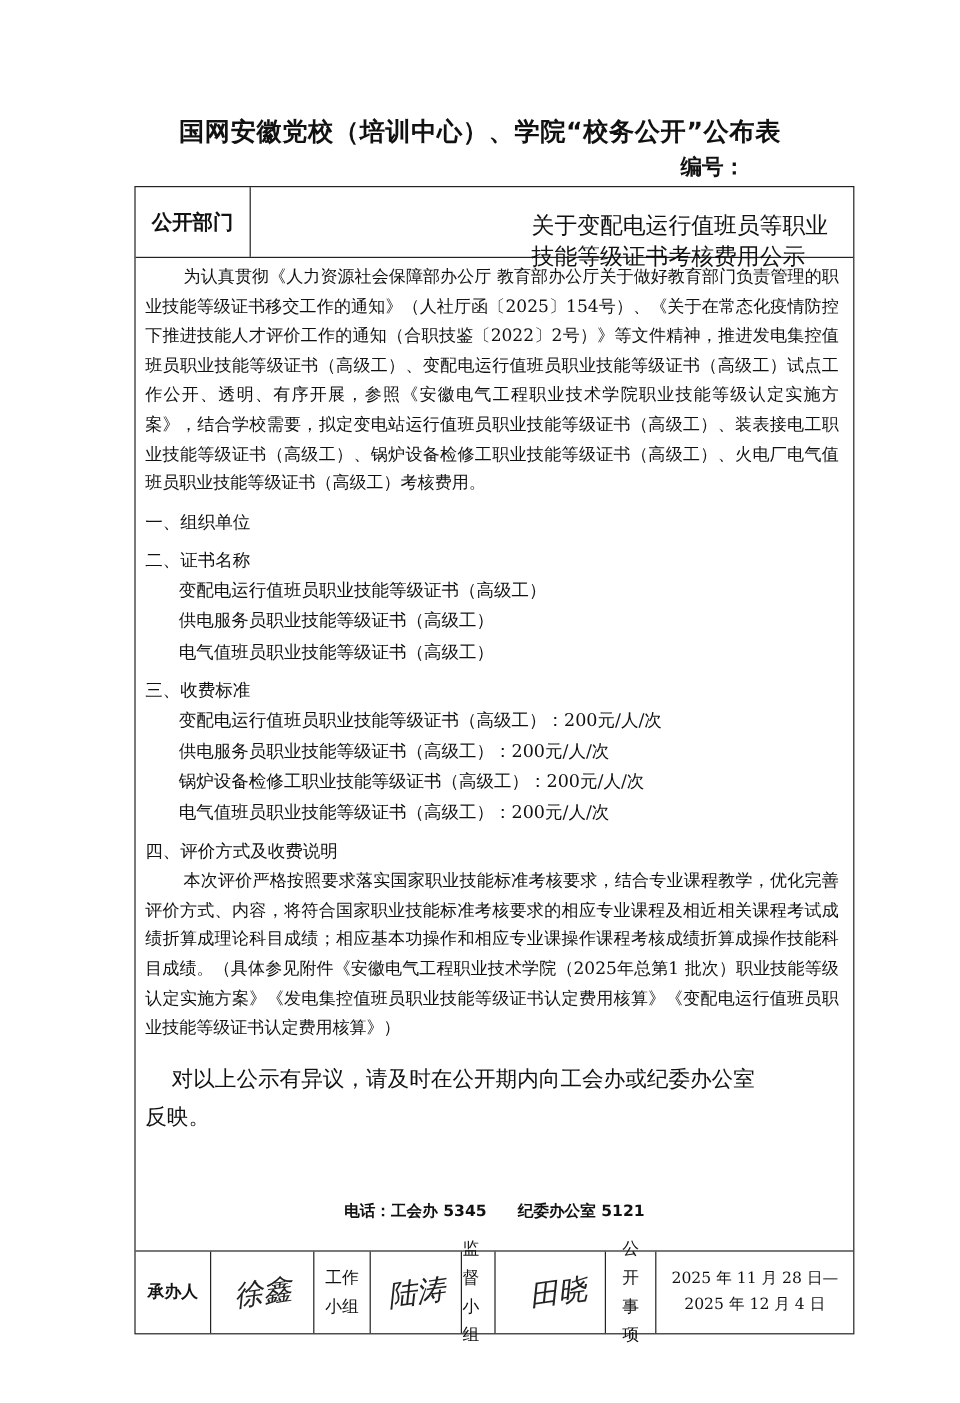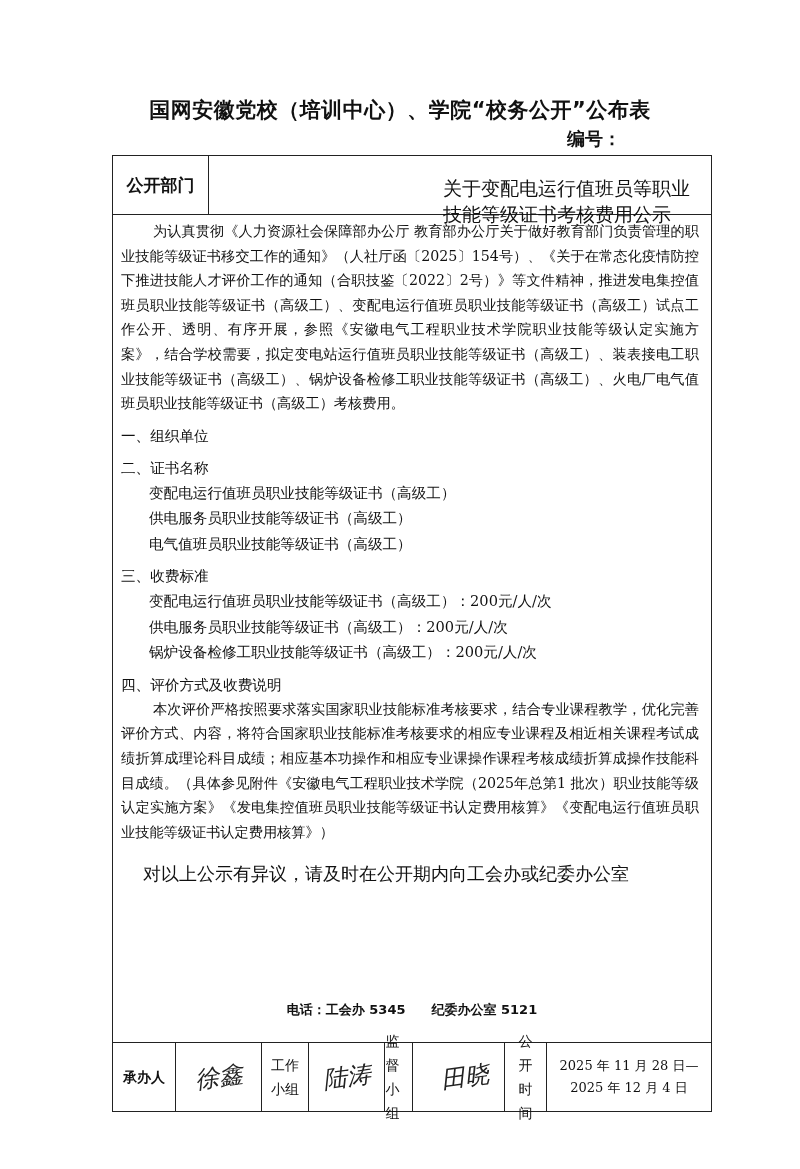--- a/index.html
+++ b/index.html
@@ -77,39 +77,41 @@
 
     <div class="section-heading">二、证书名称</div>
     <div class="item">变配电运行值班员职业技能等级证书（高级工）</div>
     <div class="item">供电服务员职业技能等级证书（高级工）</div>
     <div class="item">电气值班员职业技能等级证书（高级工）</div>
 
     <div class="section-heading">三、收费标准</div>
     <div class="item">变配电运行值班员职业技能等级证书（高级工）：200元/人/次</div>
     <div class="item">供电服务员职业技能等级证书（高级工）：200元/人/次</div>
     <div class="item">锅炉设备检修工职业技能等级证书（高级工）：200元/人/次</div>
+    <div class="item">电气值班员职业技能等级证书（高级工）：200元/人/次</div>
 
     <div class="section-heading">四、评价方式及收费说明</div>
     <p class="para indent">本次评价严格按照要求落实国家职业技能标准考核要求，结合专业课程教学，优化完善评价方式、内容，将符合国家职业技能标准考核要求的相应专业课程及相近相关课程考试成绩折算成理论科目成绩；相应基本功操作和相应专业课操作课程考核成绩折算成操作技能科目成绩。（具体参见附件《安徽电气工程职业技术学院（2025年总第1 批次）职业技能等级认定实施方案》《发电集控值班员职业技能等级证书认定费用核算》《变配电运行值班员职业技能等级证书认定费用核算》）</p>
 
     <p class="notice">对以上公示有异议，请及时在公开期内向工会办或纪委办公室</p>
+    <p class="notice2">反映。</p>
 
     <div class="phone">电话：工会办 5345　　纪委办公室 5121</div>
   </div>
 
   <div class="ftr-row">
     <div class="ftr-cell" style="left:0;width:63px;font-weight:bold;">承办人</div>
     <div class="ftr-cell" style="left:63px;width:86px;">
       <span class="sig">徐鑫</span>
     </div>
     <div class="ftr-cell" style="left:149px;width:47px;padding:0 9px;">工作小组</div>
     <div class="ftr-cell sig-overflow" style="left:196px;width:76px;">
       <span class="sig">陆涛</span>
     </div>
     <div class="ftr-cell" style="left:260px;width:40px;padding:0 6px;">监督小组</div>
     <div class="ftr-cell sig-overflow" style="left:312px;width:80px;">
       <span class="sig">田晓</span>
     </div>
-    <div class="ftr-cell" style="left:392px;width:42px;padding:0 7px;">公开时间</div>
+    <div class="ftr-cell" style="left:392px;width:42px;padding:0 7px;">公开事项</div>
     <div class="ftr-cell last" style="left:434px;width:164px;padding:0 4px;">2025 年 11 月 28 日—2025 年 12 月 4 日</div>
   </div>
 
 </div>
 
 </body></html>

